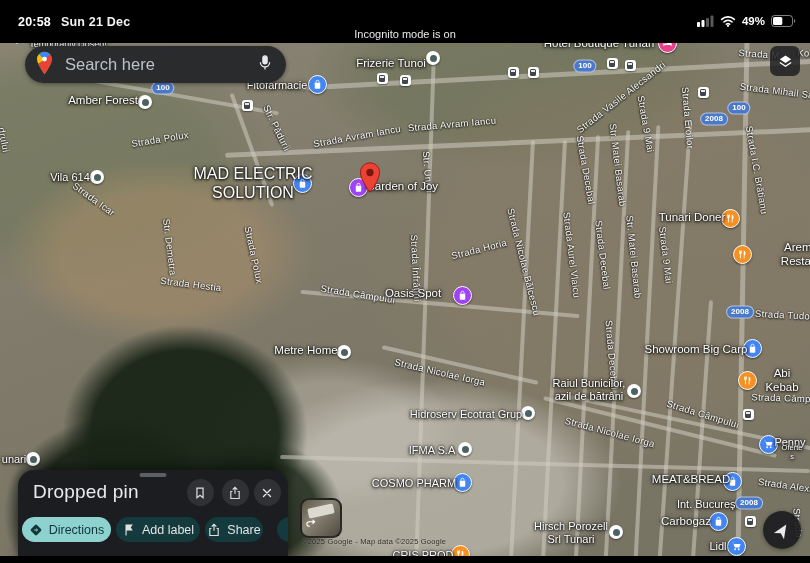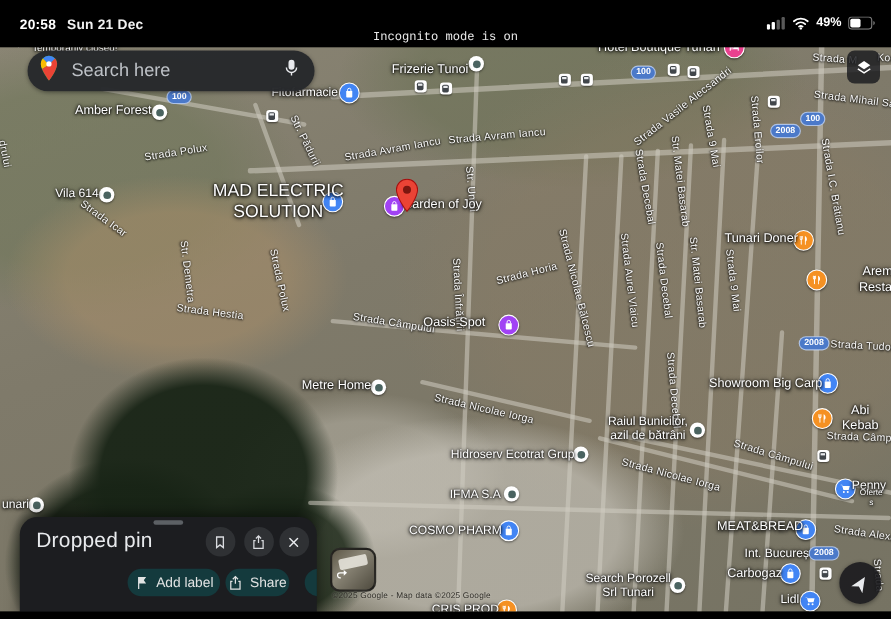--- a/index.html
+++ b/index.html
@@ -3,21 +3,21 @@
 <meta charset="utf-8">
 <style>
   html,body{margin:0;padding:0;background:#000;}
   *{box-sizing:border-box;}
   .screen{position:relative;width:810px;height:563px;overflow:hidden;background:#000;
     font-family:"Liberation Sans","DejaVu Sans",sans-serif;}
   
   .status-bar{position:absolute;left:0;top:0;width:810px;height:33px;background:#000;z-index:50;color:#fff;margin-top:10px;}
   .sb-left{position:absolute;left:18px;top:5px;display:flex;gap:10px;font-size:12.5px;font-weight:700;letter-spacing:.2px;}
   .sb-left .sb-date{font-weight:600;color:#f2f2f2;}
-  .sb-center{position:absolute;left:50%;top:18px;transform:translateX(-50%);font-size:11px;color:#e8e8e8;font-weight:400;font-family:Liberation Mono, monospace;}
+  .sb-center{position:absolute;left:50%;top:18px;transform:translateX(-50%);font-size:11px;color:#e8e8e8;font-weight:400;}
   .sb-right{position:absolute;right:14px;top:5px;display:flex;align-items:center;gap:6px;font-size:11.5px;font-weight:600;}
   .sb-right svg{display:block;}
   
   .map{position:absolute;left:0;top:33px;width:810px;height:523px;overflow:hidden;
     background:
       radial-gradient(170px 150px at 185px 400px, rgba(24,36,22,.94) 55%, rgba(24,36,22,0) 72%),
       radial-gradient(150px 130px at 115px 480px, rgba(22,33,20,.92) 55%, rgba(22,33,20,0) 74%),
       radial-gradient(120px 95px at 255px 475px, rgba(28,40,24,.85) 50%, rgba(28,40,24,0) 72%),
       radial-gradient(200px 120px at 160px 220px, rgba(168,142,105,.55) 50%, rgba(168,142,105,0) 78%),
       radial-gradient(260px 160px at 70px 130px, rgba(110,118,88,.55) 50%, rgba(110,118,88,0) 78%),
@@ -312,21 +312,21 @@
           <svg viewBox="0 0 16 16">
             <g fill="#fff">
               <path d="M1.8 2.6h2l.5 1.6h9.6l-1.5 5.2H5.5L3.9 4.2l-.4-1.2H1.8z"></path>
               <circle cx="6" cy="12" r="1.3"></circle>
               <circle cx="11.2" cy="12" r="1.3"></circle>
             </g>
           </svg>
         </div>
         <div class="poit" style="left: 718px; top: 513px;">Lidl</div>
         <div class="dotpin" style="left: 616px; top: 499px;"></div>
-        <div class="poit" style="left: 571px; top: 500px;">Search Porozell
+        <div class="poit" style="left: 571px; top: 500px;">Hirsch Porozell
 Srl Tunari</div>
         <div class="cpin" style="background: rgb(245, 145, 35); left: 460px; top: 521px;">
           <svg viewBox="0 0 16 16">
             <g fill="#fff">
               <rect x="4.3" y="2.3" width="1.3" height="11.4" rx=".65"></rect>
               <path d="M2.9 2.3v3.2a2 2 0 0 0 4 0V2.3H5.8v3.2a.9.9 0 0 1-1.8 0V2.3z"></path>
               <path d="M9.8 2.3c1.7.4 2.6 2.3 2.6 4.2 0 1.5-.7 2.6-1.5 2.9v4.3H9.8z"></path>
             </g>
           </svg>
         </div>
@@ -422,20 +422,32 @@
             </g>
           </svg>
         </button>
         <button class="circle-btn" style="left: 235.5px; color: rgb(218, 220, 224);">
           <svg viewBox="0 0 16 16">
             <path stroke="#e8eaed" stroke-width="1.5" stroke-linecap="round" d="M4 4l8 8M12 4l-8 8"></path>
           </svg>
         </button>
       </div>
     <div id="pill-row">
+        <div class="pill primary" style="left: 4px; width: 89px;">
+          <span style="display: flex; align-items: center;">
+            <svg viewBox="0 0 16 16">
+              <rect x="3.2" y="3.2" width="9.6" height="9.6" rx="1.6" transform="rotate(45 8 8)" fill="#113638"></rect>
+              <g stroke="#8ed2d0" stroke-width="1.1" fill="none">
+                <path d="M5.7 8h4"></path>
+                <path d="M8.2 6.4 9.9 8 8.2 9.6"></path>
+              </g>
+            </svg>
+          </span>
+          <span>Directions</span>
+        </div>
         <div class="pill dark" style="left: 98px; width: 84px;">
           <span style="display: flex; align-items: center;">
             <svg viewBox="0 0 16 16">
               <path fill="currentColor" d="M4 1.8h8.4L10 5.2l2.4 3.4H5.3v5.6H4z"></path>
             </svg>
           </span>
           <span>Add label</span>
         </div>
         <div class="pill dark" style="left: 187px; width: 58px;">
           <span style="display: flex; align-items: center;">

